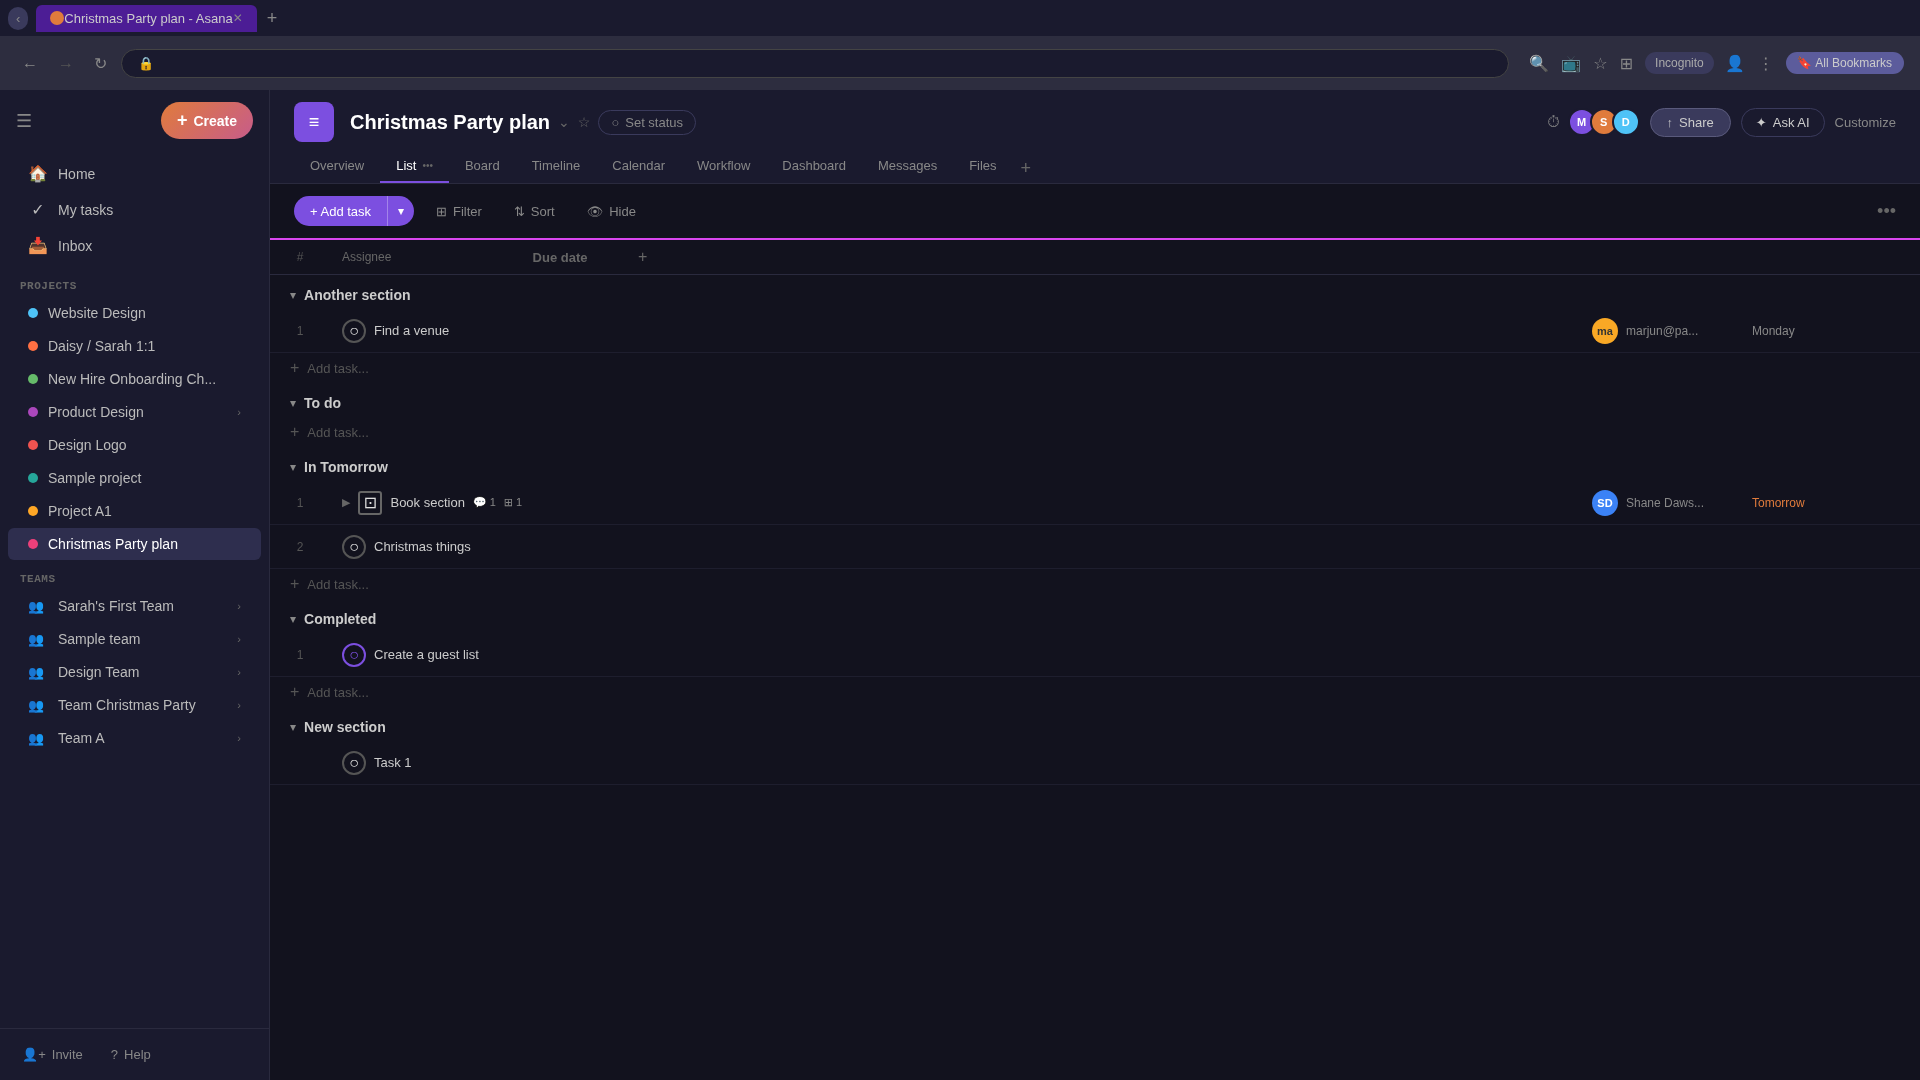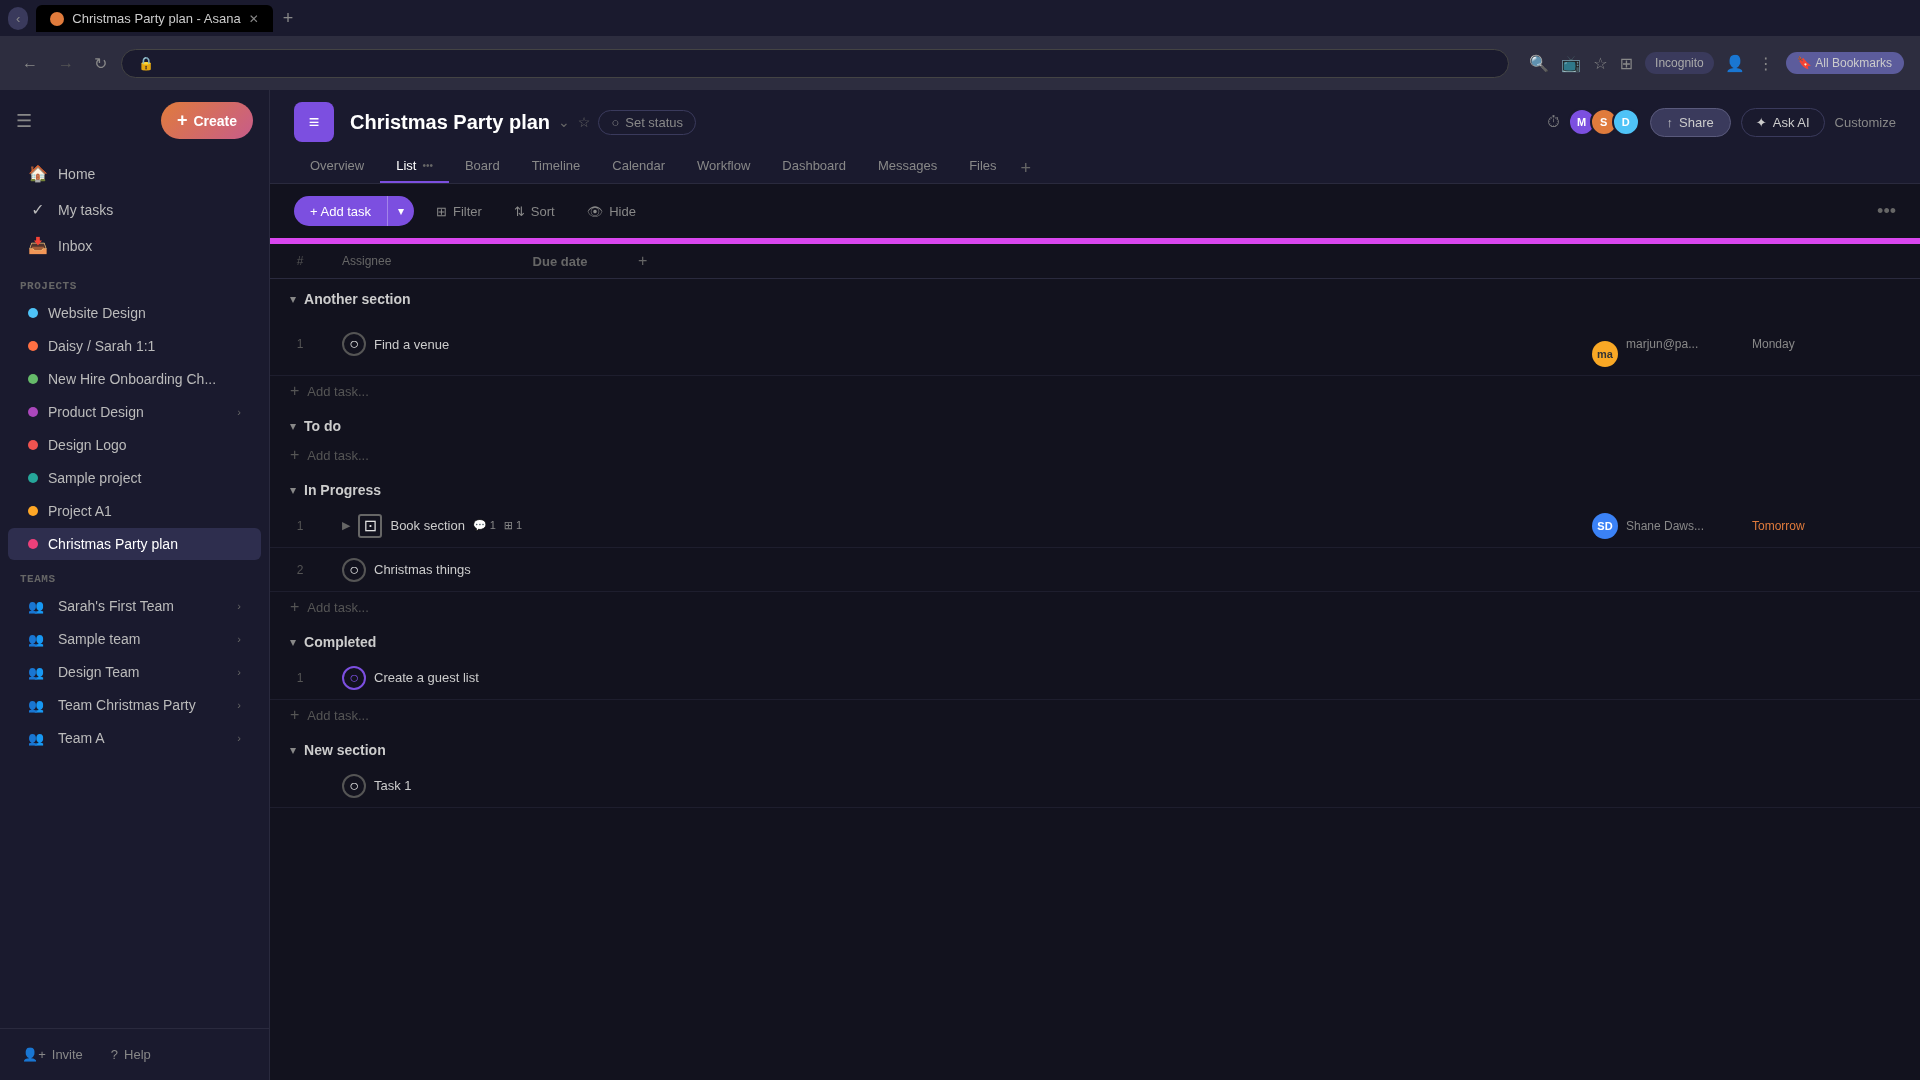--- a/index.html
+++ b/index.html
@@ -1,21 +1,21 @@
 <!DOCTYPE html>
 <html><head>
   <meta charset="utf-8">
   <style>
     * { margin: 0; padding: 0; box-sizing: border-box; }
     body { font-family: -apple-system, BlinkMacSystemFont, 'Segoe UI', sans-serif; background: #1e1e2e; color: #e0e0e0; width: 1920px; height: 1080px; overflow: hidden; display: flex; flex-direction: column; }
 
     
     .browser-chrome { background: #2d2d3f; height: 90px; flex-shrink: 0; }
     .browser-tabs { display: flex; align-items: center; height: 36px; background: #1a1a2e; padding: 0 8px; gap: 4px; }
-    .browser-tab { display: flex; align-items: flex-end; gap: 8px; background: #000000; padding: 6px 14px; border-radius: 6px 6px 0 0; font-size: 13px; color: #ccc; min-width: 200px; }
+    .browser-tab { display: flex; align-items: flex-start; gap: 0; background: #4c1d95; padding: 6px 14px; border-radius: 6px 6px 0 0; font-size: 13px; color: #ccc; min-width: 200px; }
     .browser-tab .tab-icon { width: 14px; height: 14px; background: #e07b3c; border-radius: 50%; flex-shrink: 0; }
     .browser-tab .close-btn { margin-left: auto; cursor: pointer; color: #888; font-size: 12px; }
     .new-tab-btn { background: none; border: none; color: #888; font-size: 18px; cursor: pointer; padding: 0 6px; }
     .browser-nav { display: flex; align-items: center; gap: 8px; padding: 0 16px; height: 54px; background: #2d2d3f; }
     .nav-btn { background: none; border: none; color: #888; font-size: 16px; cursor: pointer; padding: 4px 6px; }
     .nav-btn:disabled { color: #555; }
     .address-bar { flex: 1; background: #1a1a2e; border: 1px solid #444; border-radius: 20px; padding: 6px 16px; color: #aaa; font-size: 13px; display: flex; align-items: center; gap: 8px; }
     .address-bar input { background: none; border: none; outline: none; color: #aaa; font-size: 13px; flex: 1; }
     .nav-right { display: flex; align-items: center; gap: 12px; margin-left: 12px; color: #888; font-size: 14px; }
     .incognito-badge { background: #3a3a5c; padding: 4px 10px; border-radius: 12px; font-size: 12px; color: #aaa; }
@@ -63,21 +63,21 @@
     .ask-ai-btn { background: none; border: 1px solid #3a3a5c; padding: 6px 14px; border-radius: 16px; color: #ccc; font-size: 13px; cursor: pointer; display: flex; align-items: center; gap: 6px; }
     .customize-btn { background: none; border: none; color: #888; font-size: 13px; cursor: pointer; }
 
     .project-tabs { display: flex; align-items: flex-end; gap: 0; }
     .tab { padding: 8px 16px; font-size: 13px; color: #888; cursor: pointer; border-bottom: 2px solid transparent; display: flex; align-items: center; gap: 6px; }
     .tab.active { color: #fff; border-bottom-color: #7c4fe0; }
     .tab-dots { font-size: 10px; color: #666; }
     .tab-add { background: none; border: none; color: #666; font-size: 18px; cursor: pointer; padding: 4px 8px; }
 
     
-    .content-toolbar { display: flex; align-items: center; gap: 12px; padding: 12px 24px; border-bottom: 6px solid #d946ef; background: #12121e; flex-shrink: 0; }
+    .content-toolbar { display: flex; align-items: center; gap: 12px; padding: 12px 24px; border-bottom: 2px solid #d946ef; background: #12121e; flex-shrink: 0; }
     .add-task-btn { display: flex; align-items: center; gap: 0; background: #7c4fe0; border-radius: 20px; overflow: hidden; }
     .add-task-main { display: flex; align-items: center; gap: 6px; padding: 7px 16px; color: white; font-size: 13px; font-weight: 500; cursor: pointer; border: none; background: none; color: white; }
     .add-task-divider { width: 1px; background: rgba(255,255,255,0.3); height: 30px; }
     .add-task-arrow { padding: 7px 10px; color: white; cursor: pointer; border: none; background: none; color: white; font-size: 12px; }
     .toolbar-btn { display: flex; align-items: center; gap: 6px; background: none; border: none; color: #888; font-size: 13px; cursor: pointer; padding: 6px 10px; border-radius: 6px; }
     .toolbar-spacer { flex: 1; }
     .more-btn { background: none; border: none; color: #666; font-size: 18px; cursor: pointer; }
 
     
     .task-list { flex: 1; overflow-y: auto; padding: 0; }
@@ -368,21 +368,21 @@
           <span class="section-chevron">▾</span>
           <span class="section-title">Another section</span>
         </div>
         <div class="task-row">
           <div class="task-num">1</div>
           <div class="task-content">
             <div class="task-check">○</div>
             <span class="task-name">Find a venue</span>
           </div>
           <div class="task-assignee">
-            <div class="assignee-avatar" style="background:#f9a825;color:#333;margin-top:20px;">ma</div>
+            <div class="assignee-avatar" style="background:#f9a825;color:#333;">ma</div>
             <span class="assignee-name">marjun@pa...</span>
           </div>
           <div class="task-due due-monday">Monday</div>
           <div class="task-actions"></div>
         </div>
         <div class="add-task-row">
           <span style="margin-right:8px;color:#555;font-size:16px;">+</span>
           <span>Add task...</span>
         </div>
       </div>
@@ -394,21 +394,21 @@
         </div>
         <div class="add-task-row">
           <span style="margin-right:8px;color:#555;font-size:16px;">+</span>
           <span>Add task...</span>
         </div>
       </div>
 
       <div>
         <div class="section-header">
           <span class="section-chevron">▾</span>
-          <span class="section-title">In Progress</span>
+          <span class="section-title">In Tomorrow</span>
         </div>
 
         <div class="task-row">
           <div class="task-num">1</div>
           <div class="task-content">
             <span class="task-expand">▶</span>
             <div class="task-check" style="border-radius:3px;border-color:#666;">⊡</div>
             <span class="task-name">Book section</span>
             <span class="task-comment">💬 1</span>
             <span class="task-subtask">⊞ 1</span>

